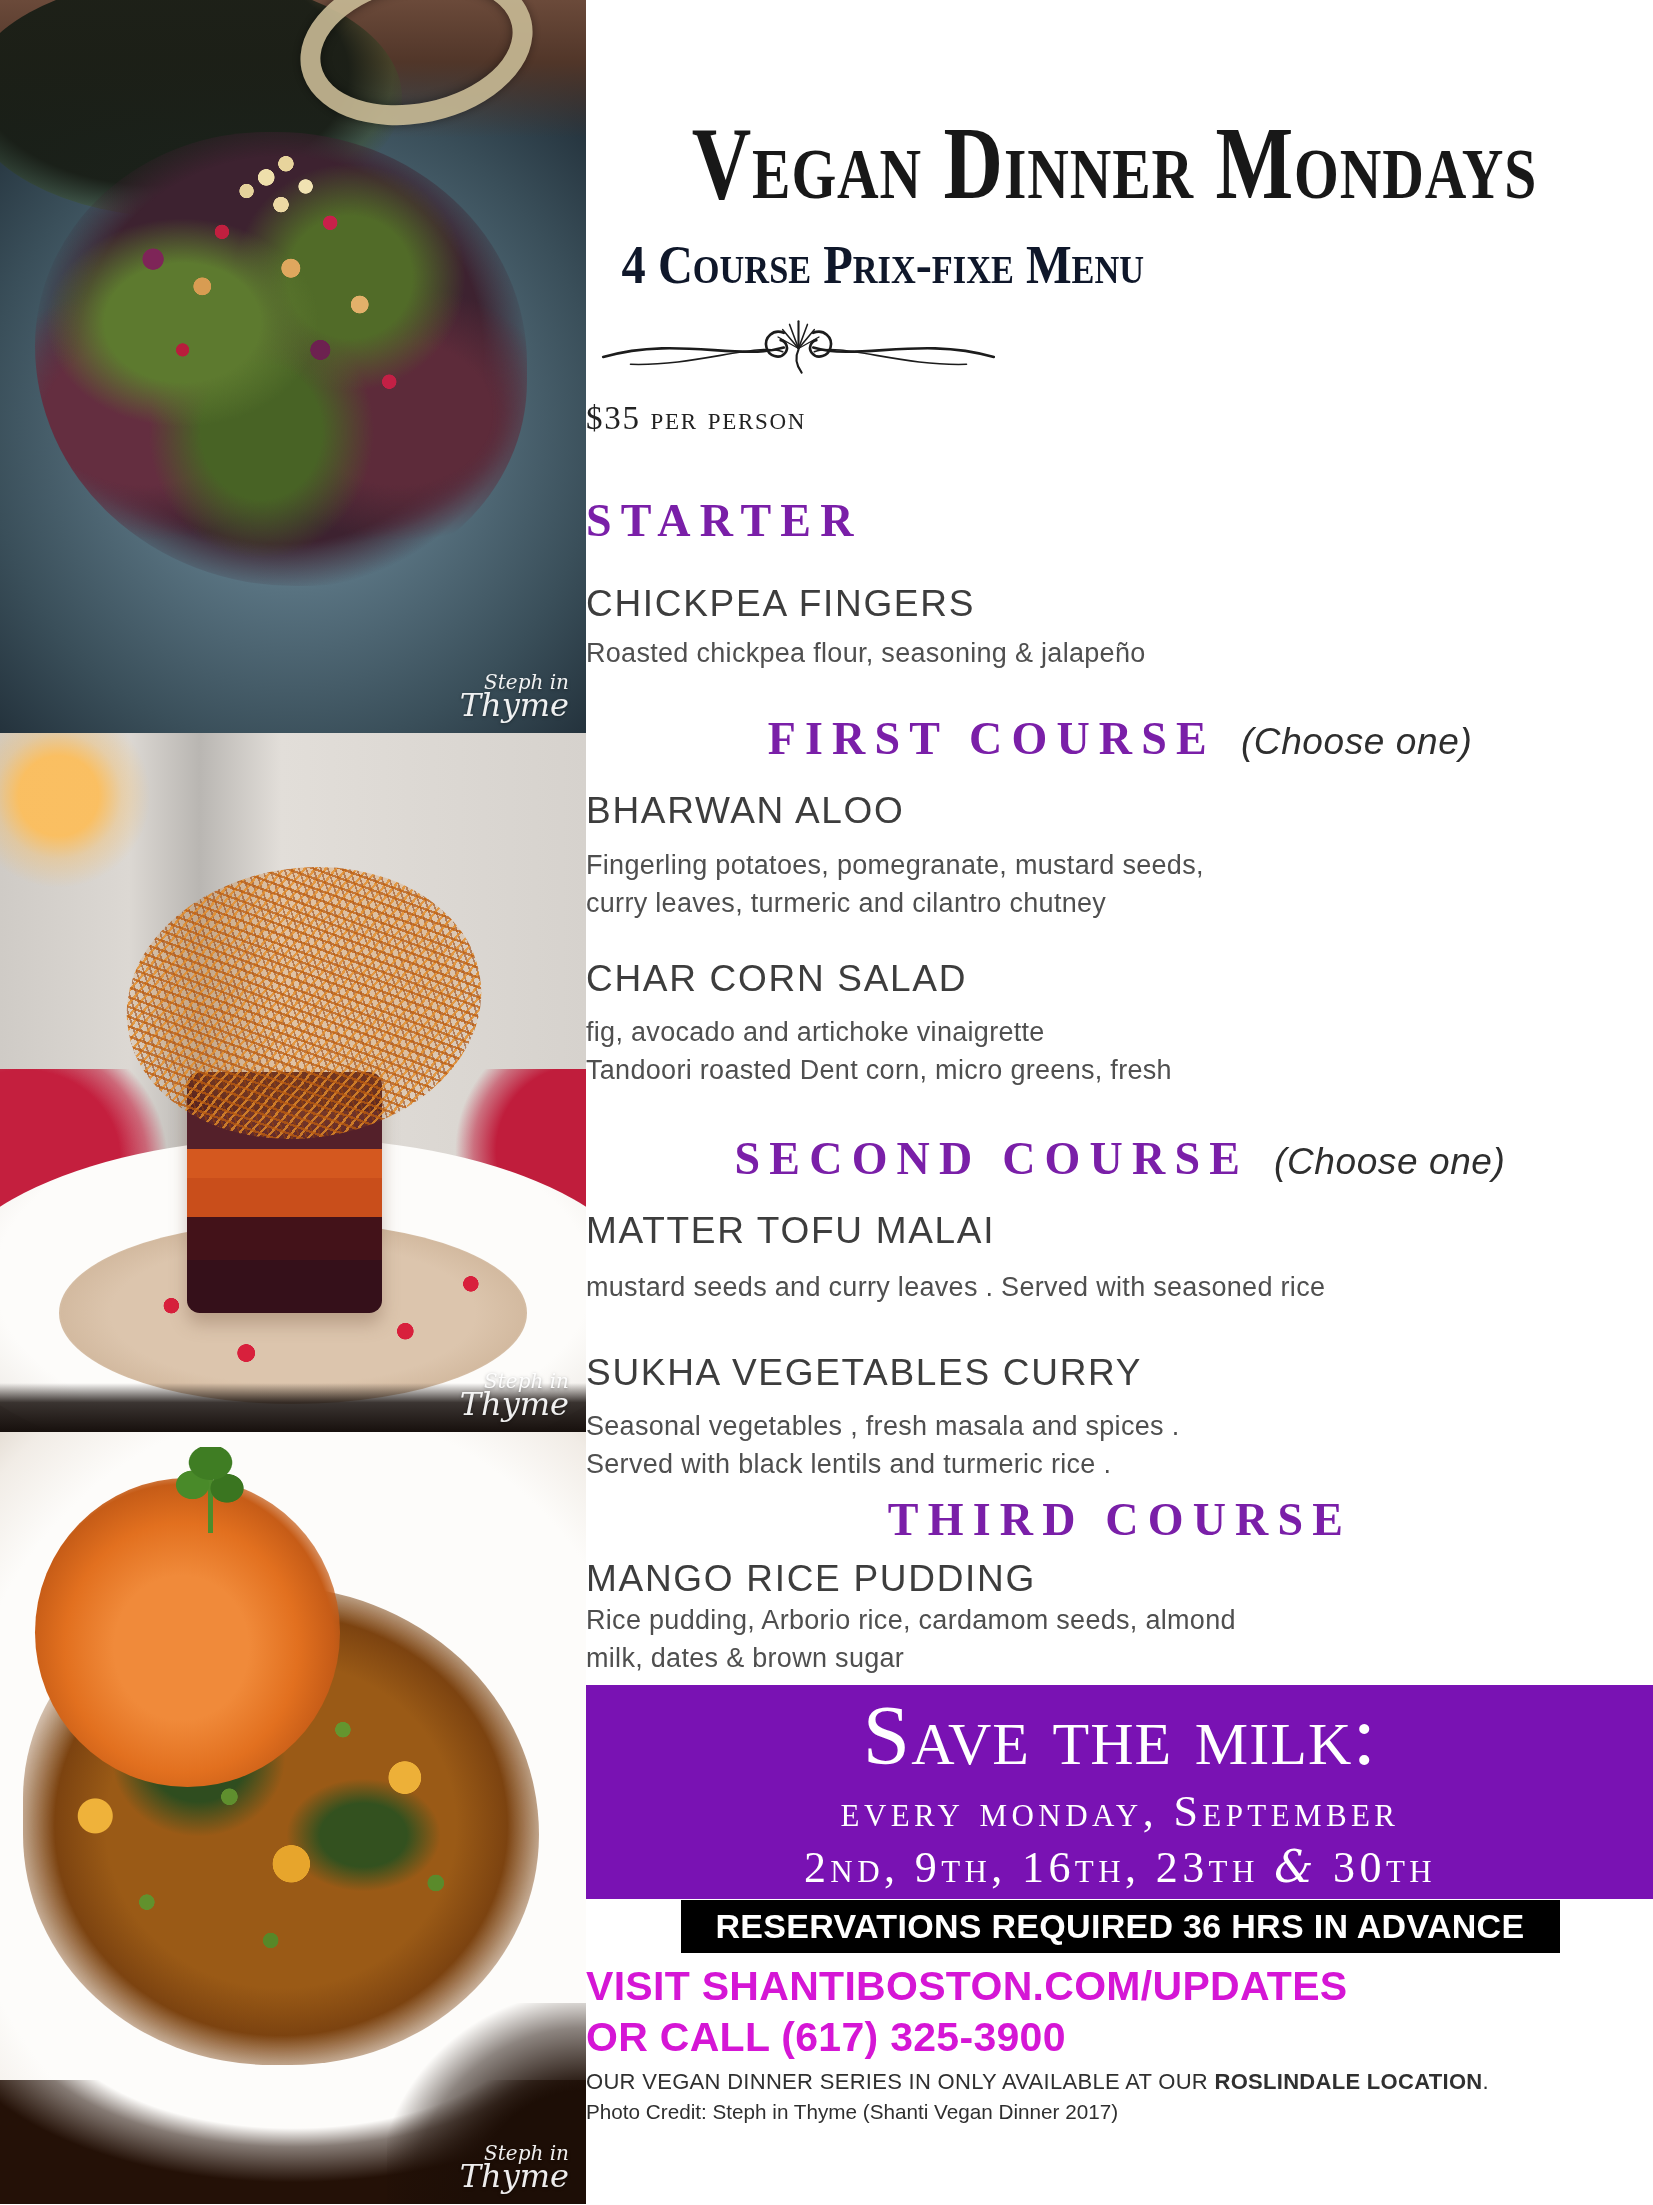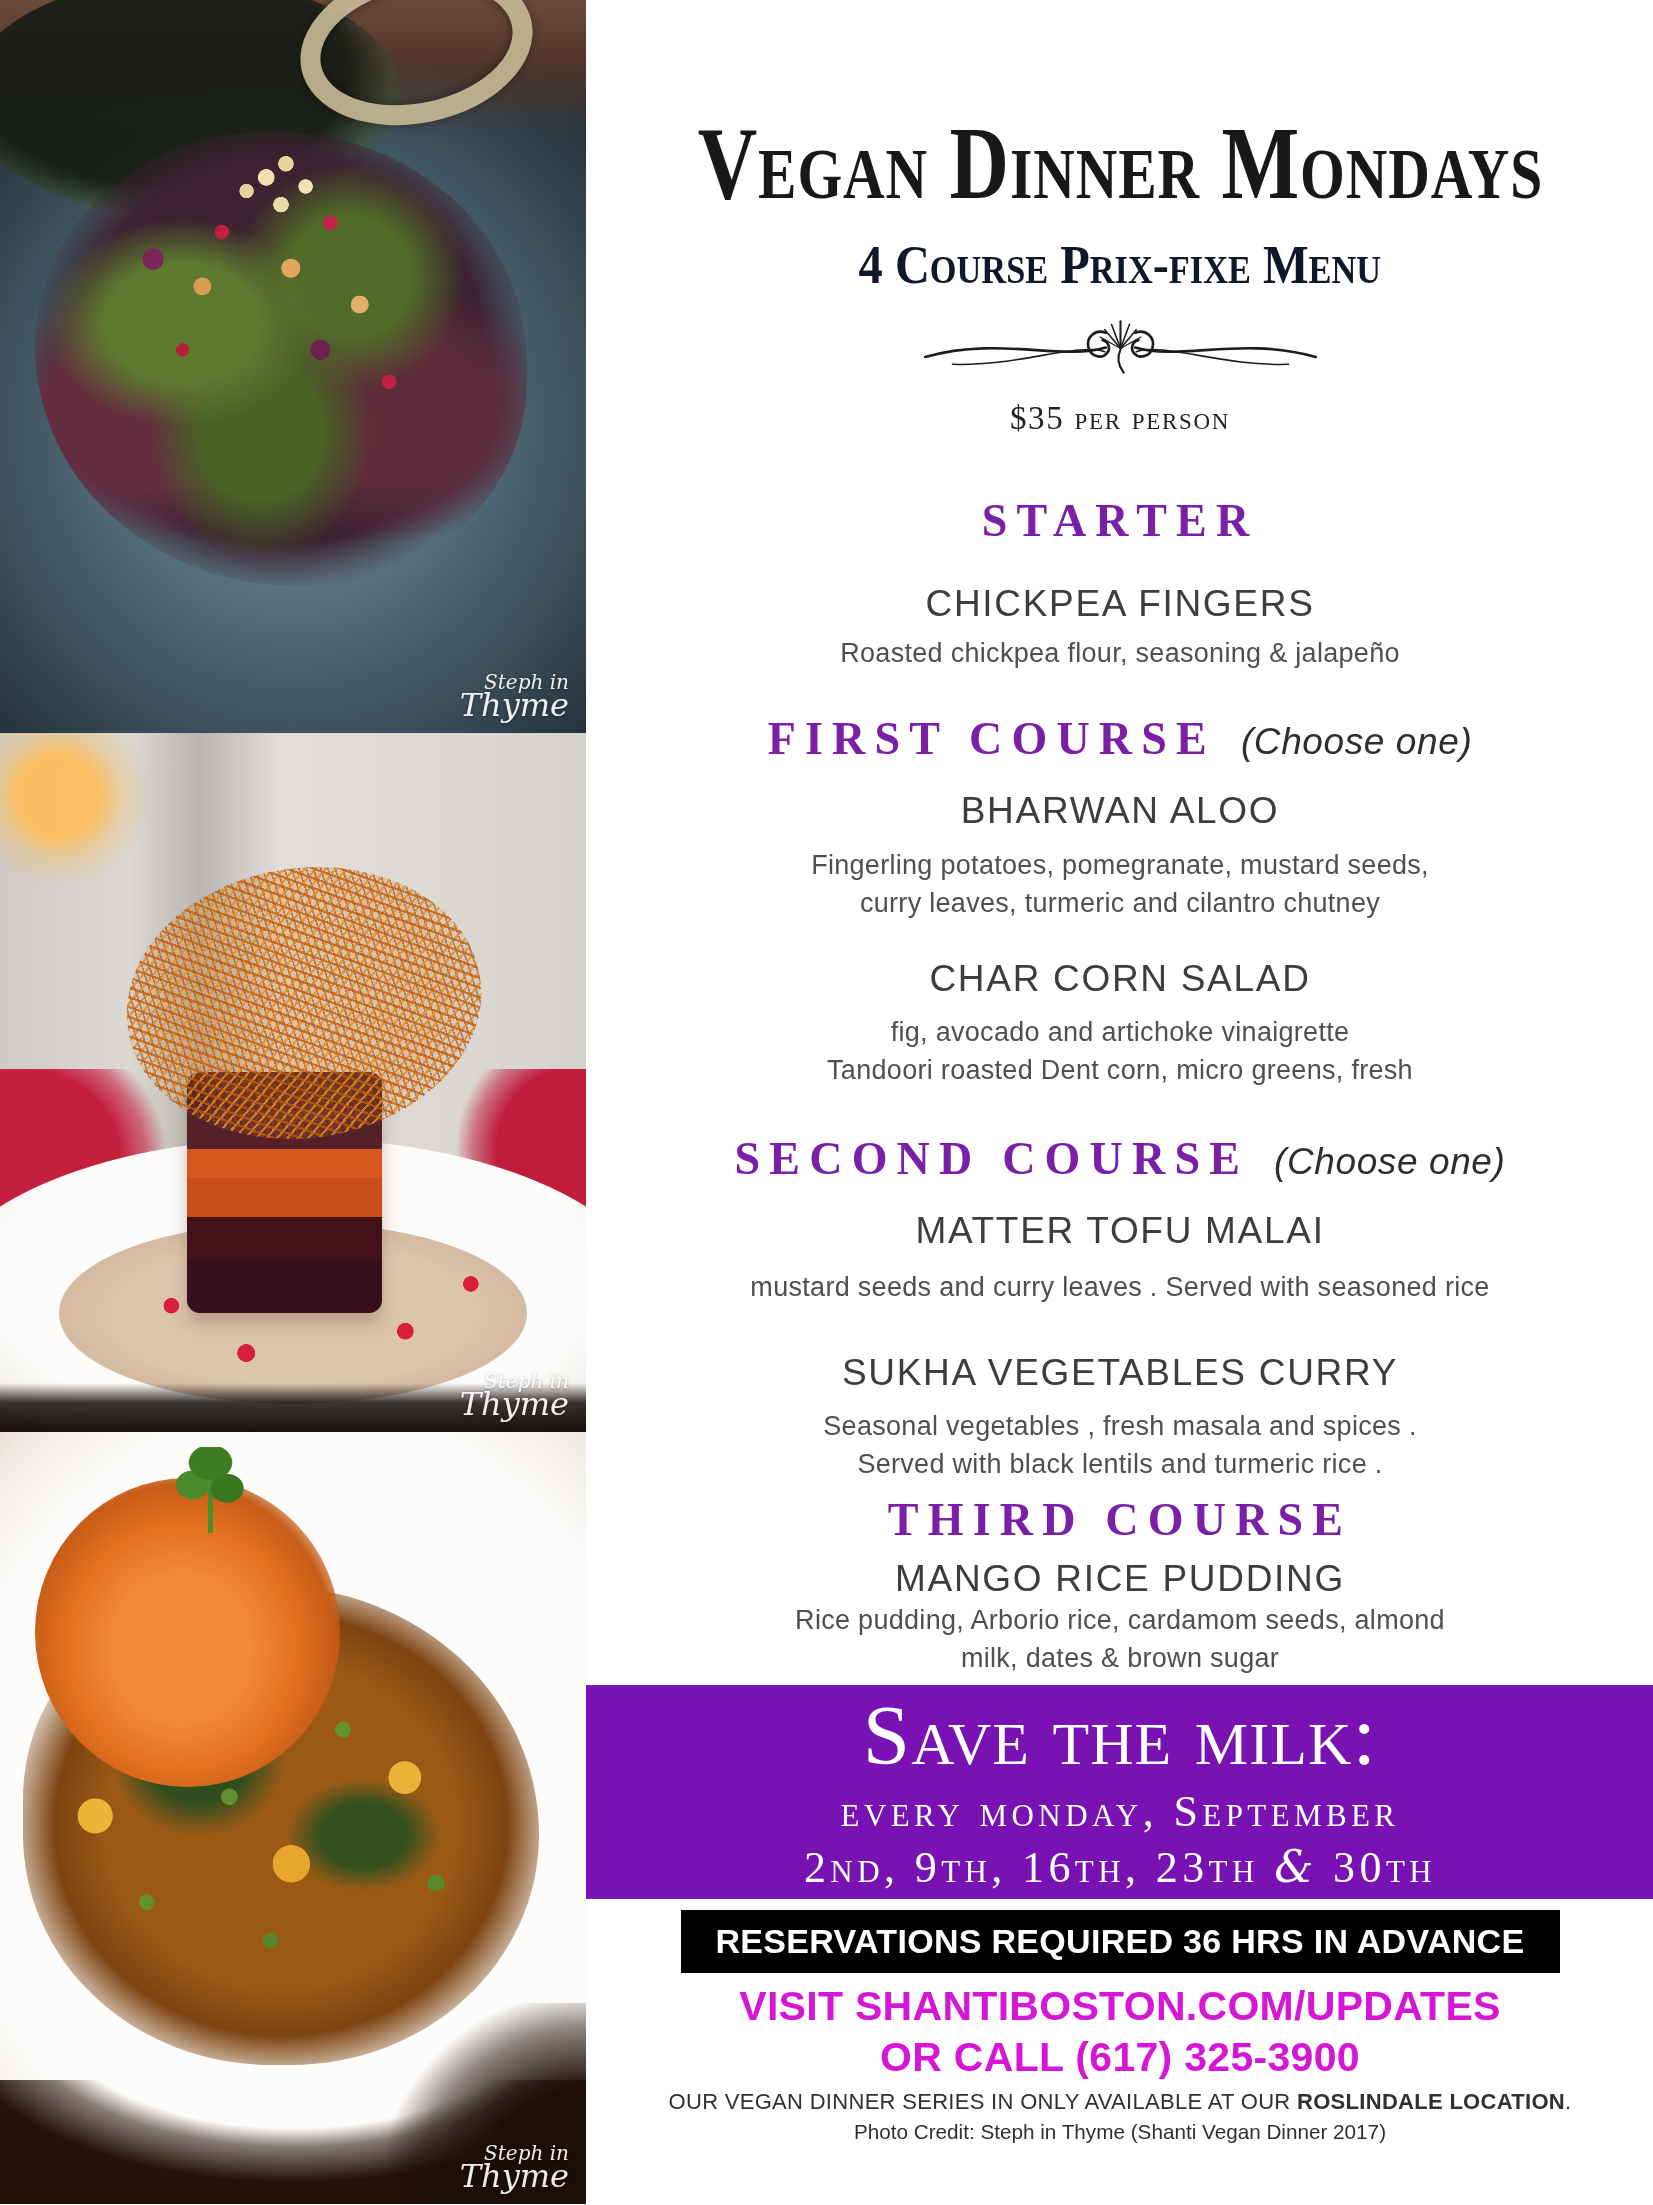--- a/index.html
+++ b/index.html
@@ -113,21 +113,21 @@
       radial-gradient(ellipse 34% 22% at 50% 18%, #3f7d23 0 90%, transparent 95%),
       radial-gradient(ellipse 26% 18% at 24% 44%, #498a29 0 90%, transparent 95%),
       radial-gradient(ellipse 26% 18% at 74% 48%, #3a7520 0 90%, transparent 95%),
       linear-gradient(90deg, transparent 0 47%, #4d8c2c 47% 53%, transparent 53%);}
   .p3-corner{position:absolute;left:0;bottom:0;width:100%;height:16%;
     background:radial-gradient(ellipse 80% 190% at 50% -60%, transparent 52%, rgba(36,17,7,.55) 60%, #241107 75%);}
   .p3-corner2{position:absolute;right:0;bottom:0;width:34%;height:26%;
     background:radial-gradient(ellipse at 100% 100%, #1d0e06 0 40%, rgba(29,14,6,.5) 62%, transparent 75%);}
 
   
-  .menu-col{width:1068px;flex:0 0 auto;text-align:center;color:#3c3c3c;}
+  .menu-col{width:1068px;flex:0 0 auto;text-align:left;color:#3c3c3c;}
   .title{margin-top:106px;font-family:"Liberation Serif",serif;font-variant:small-caps;
     font-weight:700;font-size:103px;line-height:115px;color:#181818;letter-spacing:1.1px;}
   .title .squeeze{display:inline-block;transform:scaleX(.8);transform-origin:50% 50%;white-space:nowrap;}
   .subtitle{margin-top:5.7px;font-family:"Liberation Serif",serif;font-variant:small-caps;
     font-weight:700;font-size:55px;line-height:75px;color:#0f172a;}
   .subtitle .squeeze{display:inline-block;transform:scaleX(.88);transform-origin:50% 50%;white-space:nowrap;}
   .flourish{margin-top:14.4px;height:63px;}
   .price{margin-top:20px;font-family:"Liberation Serif",serif;font-variant:small-caps;
     font-size:33px;line-height:38px;color:#222;letter-spacing:1.7px;}
   .course-head{font-family:"Liberation Serif",serif;font-weight:700;font-size:46px;line-height:57px;
@@ -145,21 +145,21 @@
   .mt-third{margin-top:6.9px;} .mt-dish-e{margin-top:5.7px;}
 
   
   .dates-banner{margin-top:8px;height:214px;background:#7912B3;color:#ffffff;
     display:flex;flex-direction:column;align-items:center;justify-content:center;gap:11.5px;
     font-family:"Liberation Serif",serif;font-variant:small-caps;}
   .dates-title{font-size:85px;line-height:1;letter-spacing:1.1px;}
   .dates-line{font-size:44px;line-height:1;letter-spacing:.1em;}
   .dates-line .amp{font-family:"DejaVu Serif",serif;font-style:italic;font-variant:normal;}
   
-  .resv-bar{margin:11px auto 0;width:879px;height:63px;background:#000000;
+  .resv-bar{margin:1px auto 0;width:879px;height:53px;background:#000000;
     display:flex;align-items:center;justify-content:center;}
   .resv-bar span{color:#ffffff;font-size:34px;font-weight:700;letter-spacing:0.3px;}
   
   .cta{margin-top:8px;font-size:41px;font-weight:700;color:#D516D5;line-height:51px;letter-spacing:0.3px;}
   
   .footnote{margin-top:4.6px;font-size:22px;line-height:30px;color:#303030;letter-spacing:0.3px;}
   .credit{font-size:20.7px;line-height:29px;color:#2f2f2f;}
 </style>
 </head>
 <body>

